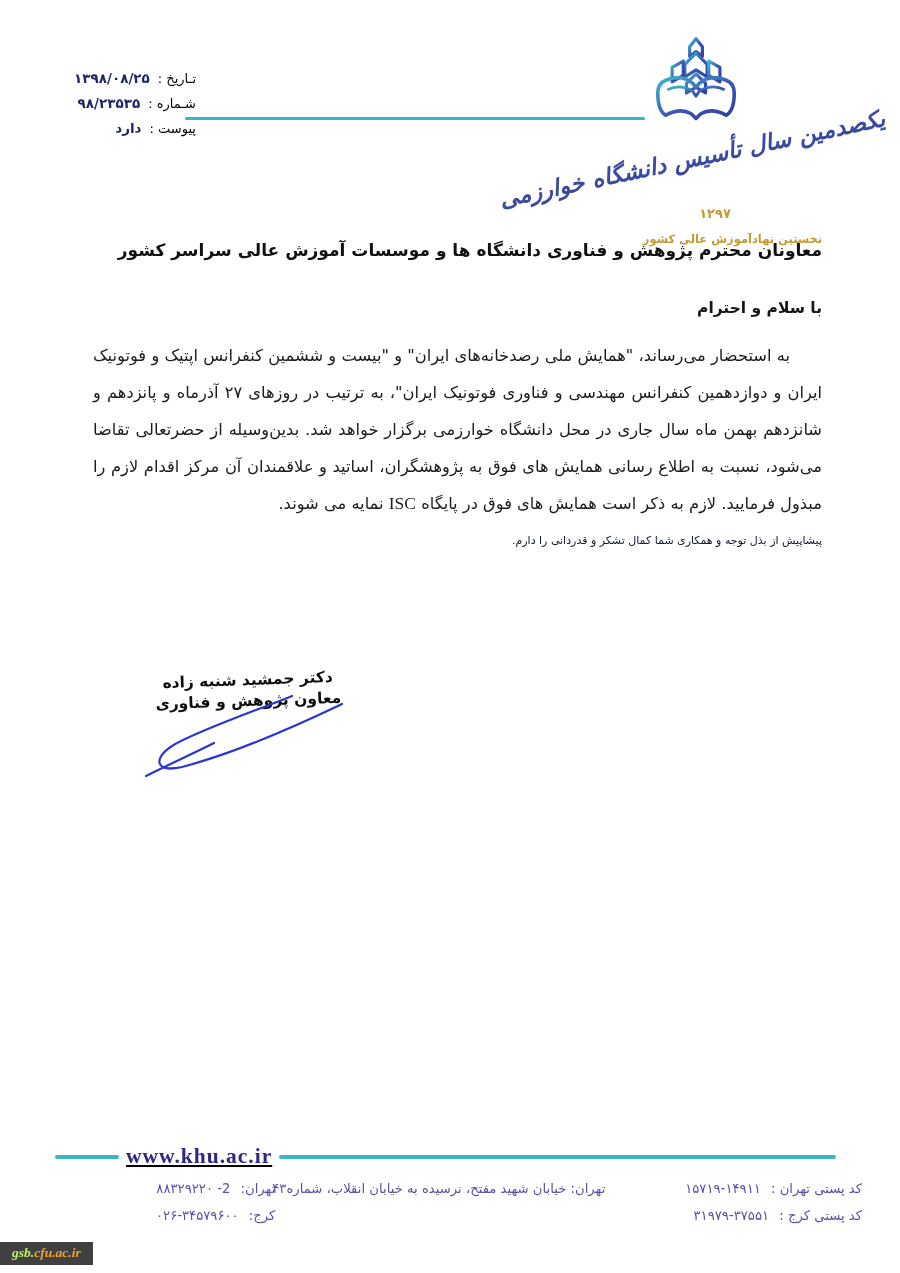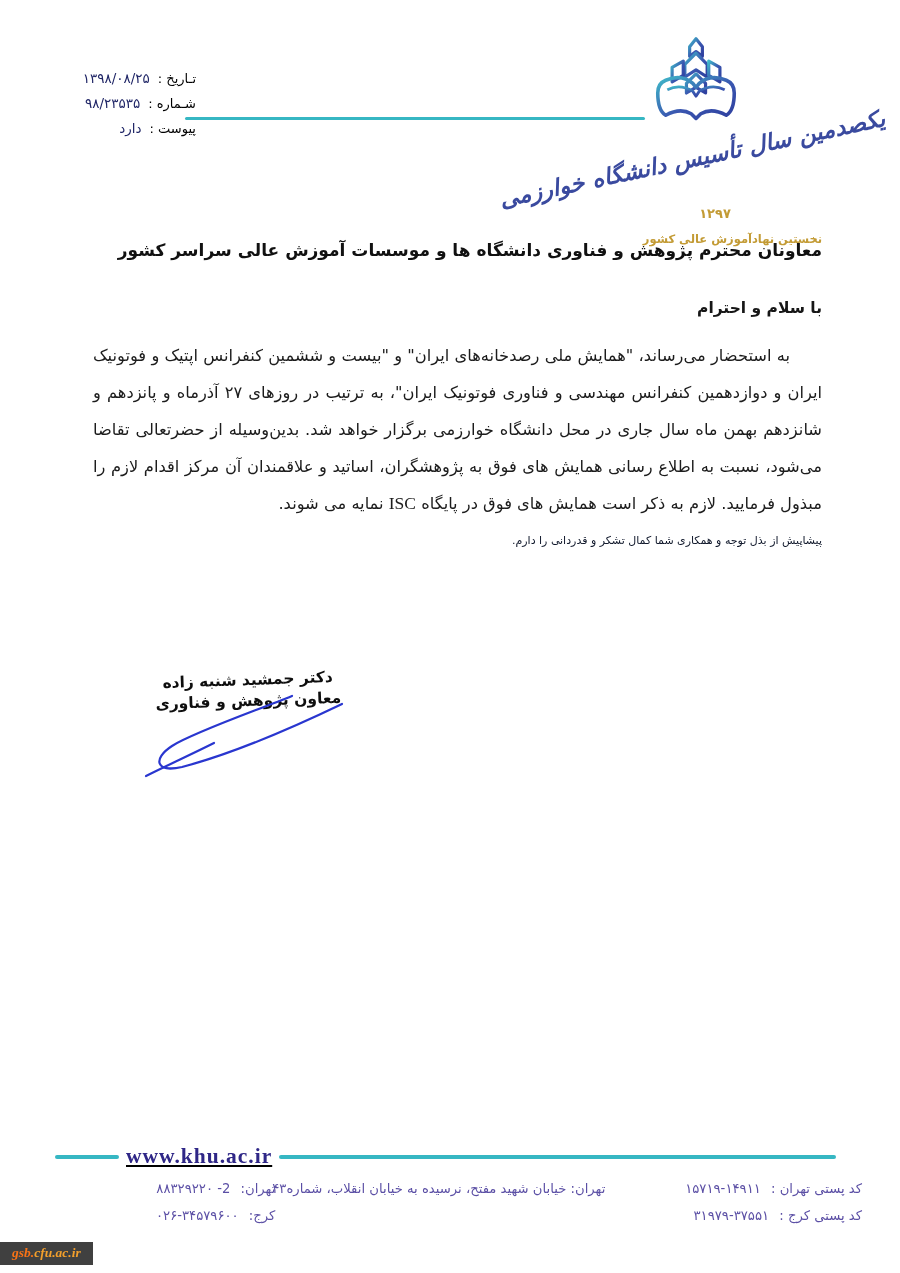--- a/index.html
+++ b/index.html
@@ -7,21 +7,21 @@
   html,body { background:#e8e8e8; }
   body { font-family:"DejaVu Sans", sans-serif; }
   .page {
     position:relative; width:900px; height:1273px; background:#ffffff;
     margin:0 auto; overflow:hidden;
   }
   
   .meta { position:absolute; left:28px; top:70px; width:168px; direction:rtl; }
   .meta-row { display:flex; align-items:baseline; justify-content:flex-start; margin-bottom:9px; }
   .meta-label { color:#000000; font-size:13px; font-weight:400; white-space:nowrap; }
-  .meta-value { color:#1f2566; font-size:13.5px; font-weight:normal; margin-right:8px; white-space:nowrap; }
+  .meta-value { color:#1f2566; font-size:13.5px; font-weight:bold; margin-right:8px; white-space:nowrap; }
   .num { direction:ltr; unicode-bidi:bidi-override; display:inline-block; }
   
   .header-rule { position:absolute; left:185px; top:117px; width:460px; height:3px; background:#36b7c3; border-radius:2px; }
   
   .logo-glyph { position:absolute; left:648px; top:34px; width:96px; height:102px; }
   .logo-callig {
     position:absolute; left:568px; top:138px; width:320px; text-align:center;
     transform:rotate(-12deg); color:#3a4a9f; font-size:23px; font-weight:bold; font-style:italic;
     direction:rtl; white-space:nowrap; letter-spacing:1px;
   }
@@ -72,21 +72,21 @@
   .contact-col .row .num { margin-right:6px; }
   .col-postal { width:262px; }
   .col-address { width:330px; }
   .col-phone { width:225px; }
   
   .watermark {
     position:absolute; left:0; top:1242px; background:#404040; padding:3px 12px 4px 12px;
     font-family:"Liberation Serif", serif; font-style:italic; font-weight:bold; font-size:13.5px;
     white-space:nowrap;
   }
-  .wm-prefix { color:#f97316; }
+  .wm-prefix { color:#bef264; }
   .wm-domain { color:#f29f2c; }
 </style>
 </head>
 <body>
 
 <div class="page">
 
   <div class="meta">
     <div class="meta-row">
       <span class="meta-label">تـاریخ :</span>

